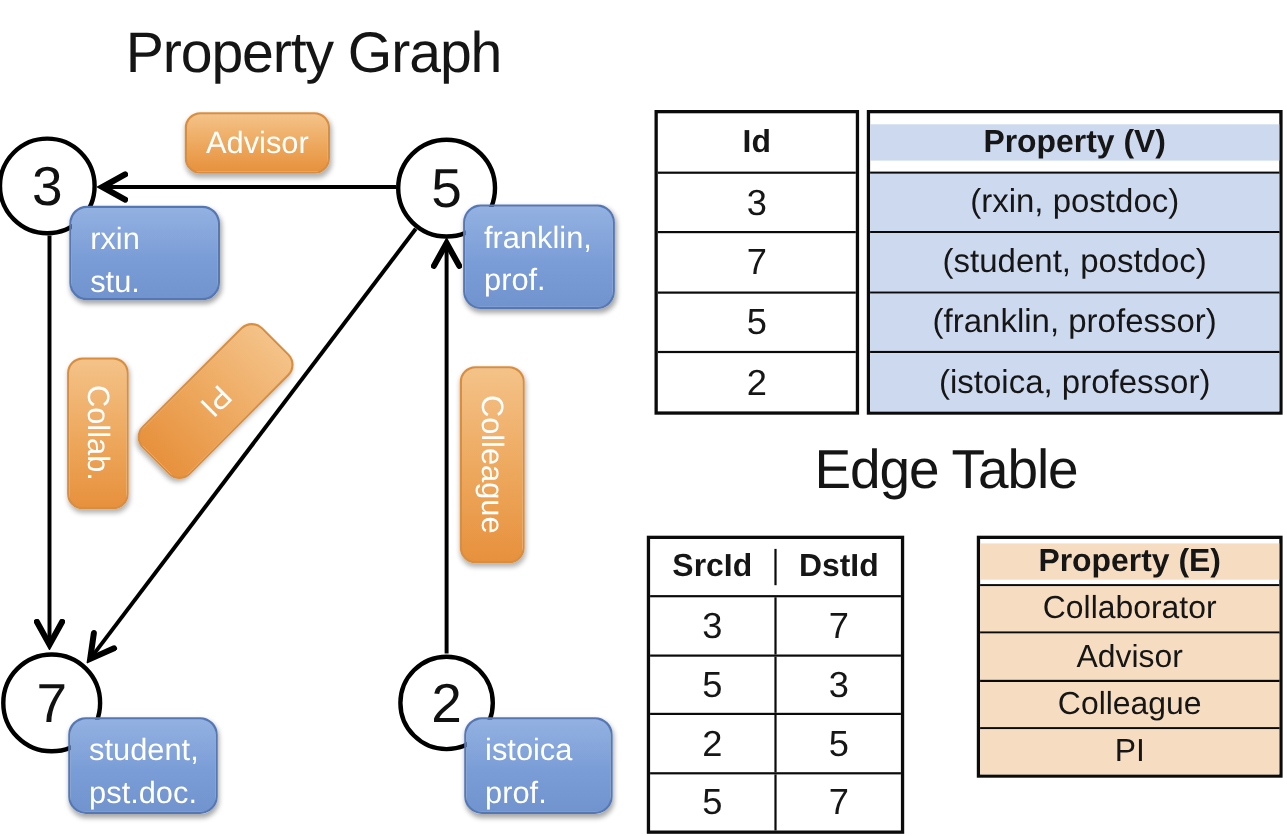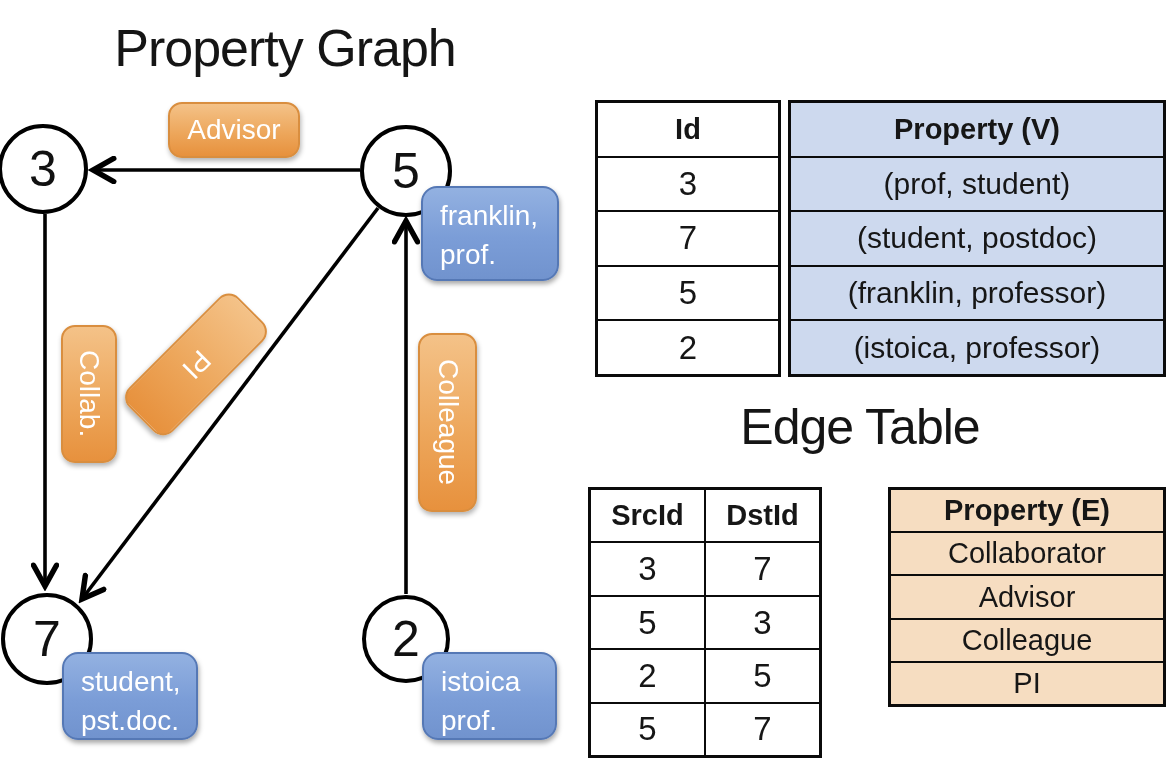--- a/index.html
+++ b/index.html
@@ -61,21 +61,21 @@
   
   .tbl {
     position:absolute; box-sizing:border-box;
     border:3px solid #0b0b0b; background:#fff;
     display:flex; flex-direction:column;
   }
   .trow {
     flex:1; display:flex; align-items:stretch;
     border-top:2.5px solid #0b0b0b;
   }
-  .trow:first-child { border-top:none; }
+  .trow:first-child { border-top:none;align-items:center; }
   .tcell {
     flex:1; display:flex; align-items:center; justify-content:center;
     font-size:33px; color:#161616; white-space:nowrap;
   }
   .tcell.hdr { font-size:29px; font-weight:bold; }
   .tcell.propv { background:#cdd9ee; font-size:30px; }
   .tcell.prope { background:#f6ddc1; font-size:29px; }
   .tcell.hdr.propv, .tcell.hdr.prope { font-size:29px; }
   .cell-split { border-right:2.5px solid #0b0b0b; }
 
@@ -110,20 +110,24 @@
   <div class="node" id="node-5">
       <span>5</span>
     </div>
   <div class="node" id="node-7">
       <span>7</span>
     </div>
   <div class="node" id="node-2">
       <span>2</span>
     </div>
 
+  <div class="prop-box" id="prop-rxin">
+    <div>rxin</div>
+    <div>stu.</div>
+  </div>
   <div class="prop-box" id="prop-franklin">
     <div>franklin,</div>
     <div>prof.</div>
   </div>
   <div class="prop-box" id="prop-jgonzal">
     <div>student,</div>
     <div>pst.doc.</div>
   </div>
   <div class="prop-box" id="prop-istoica">
     <div>istoica</div>
@@ -159,21 +163,21 @@
     <div class="trow">
         <div class="tcell">2</div>
       </div>
   </div>
 
   <div class="tbl" id="vtable-prop">
     <div class="trow">
       <div class="tcell hdr propv">Property (V)</div>
     </div>
     <div class="trow">
-        <div class="tcell propv">(prof, student)</div>
+        <div class="tcell propv">(rxin, postdoc)</div>
       </div>
     <div class="trow">
         <div class="tcell propv">(student, postdoc)</div>
       </div>
     <div class="trow">
         <div class="tcell propv">(franklin, professor)</div>
       </div>
     <div class="trow">
         <div class="tcell propv">(istoica, professor)</div>
       </div>

